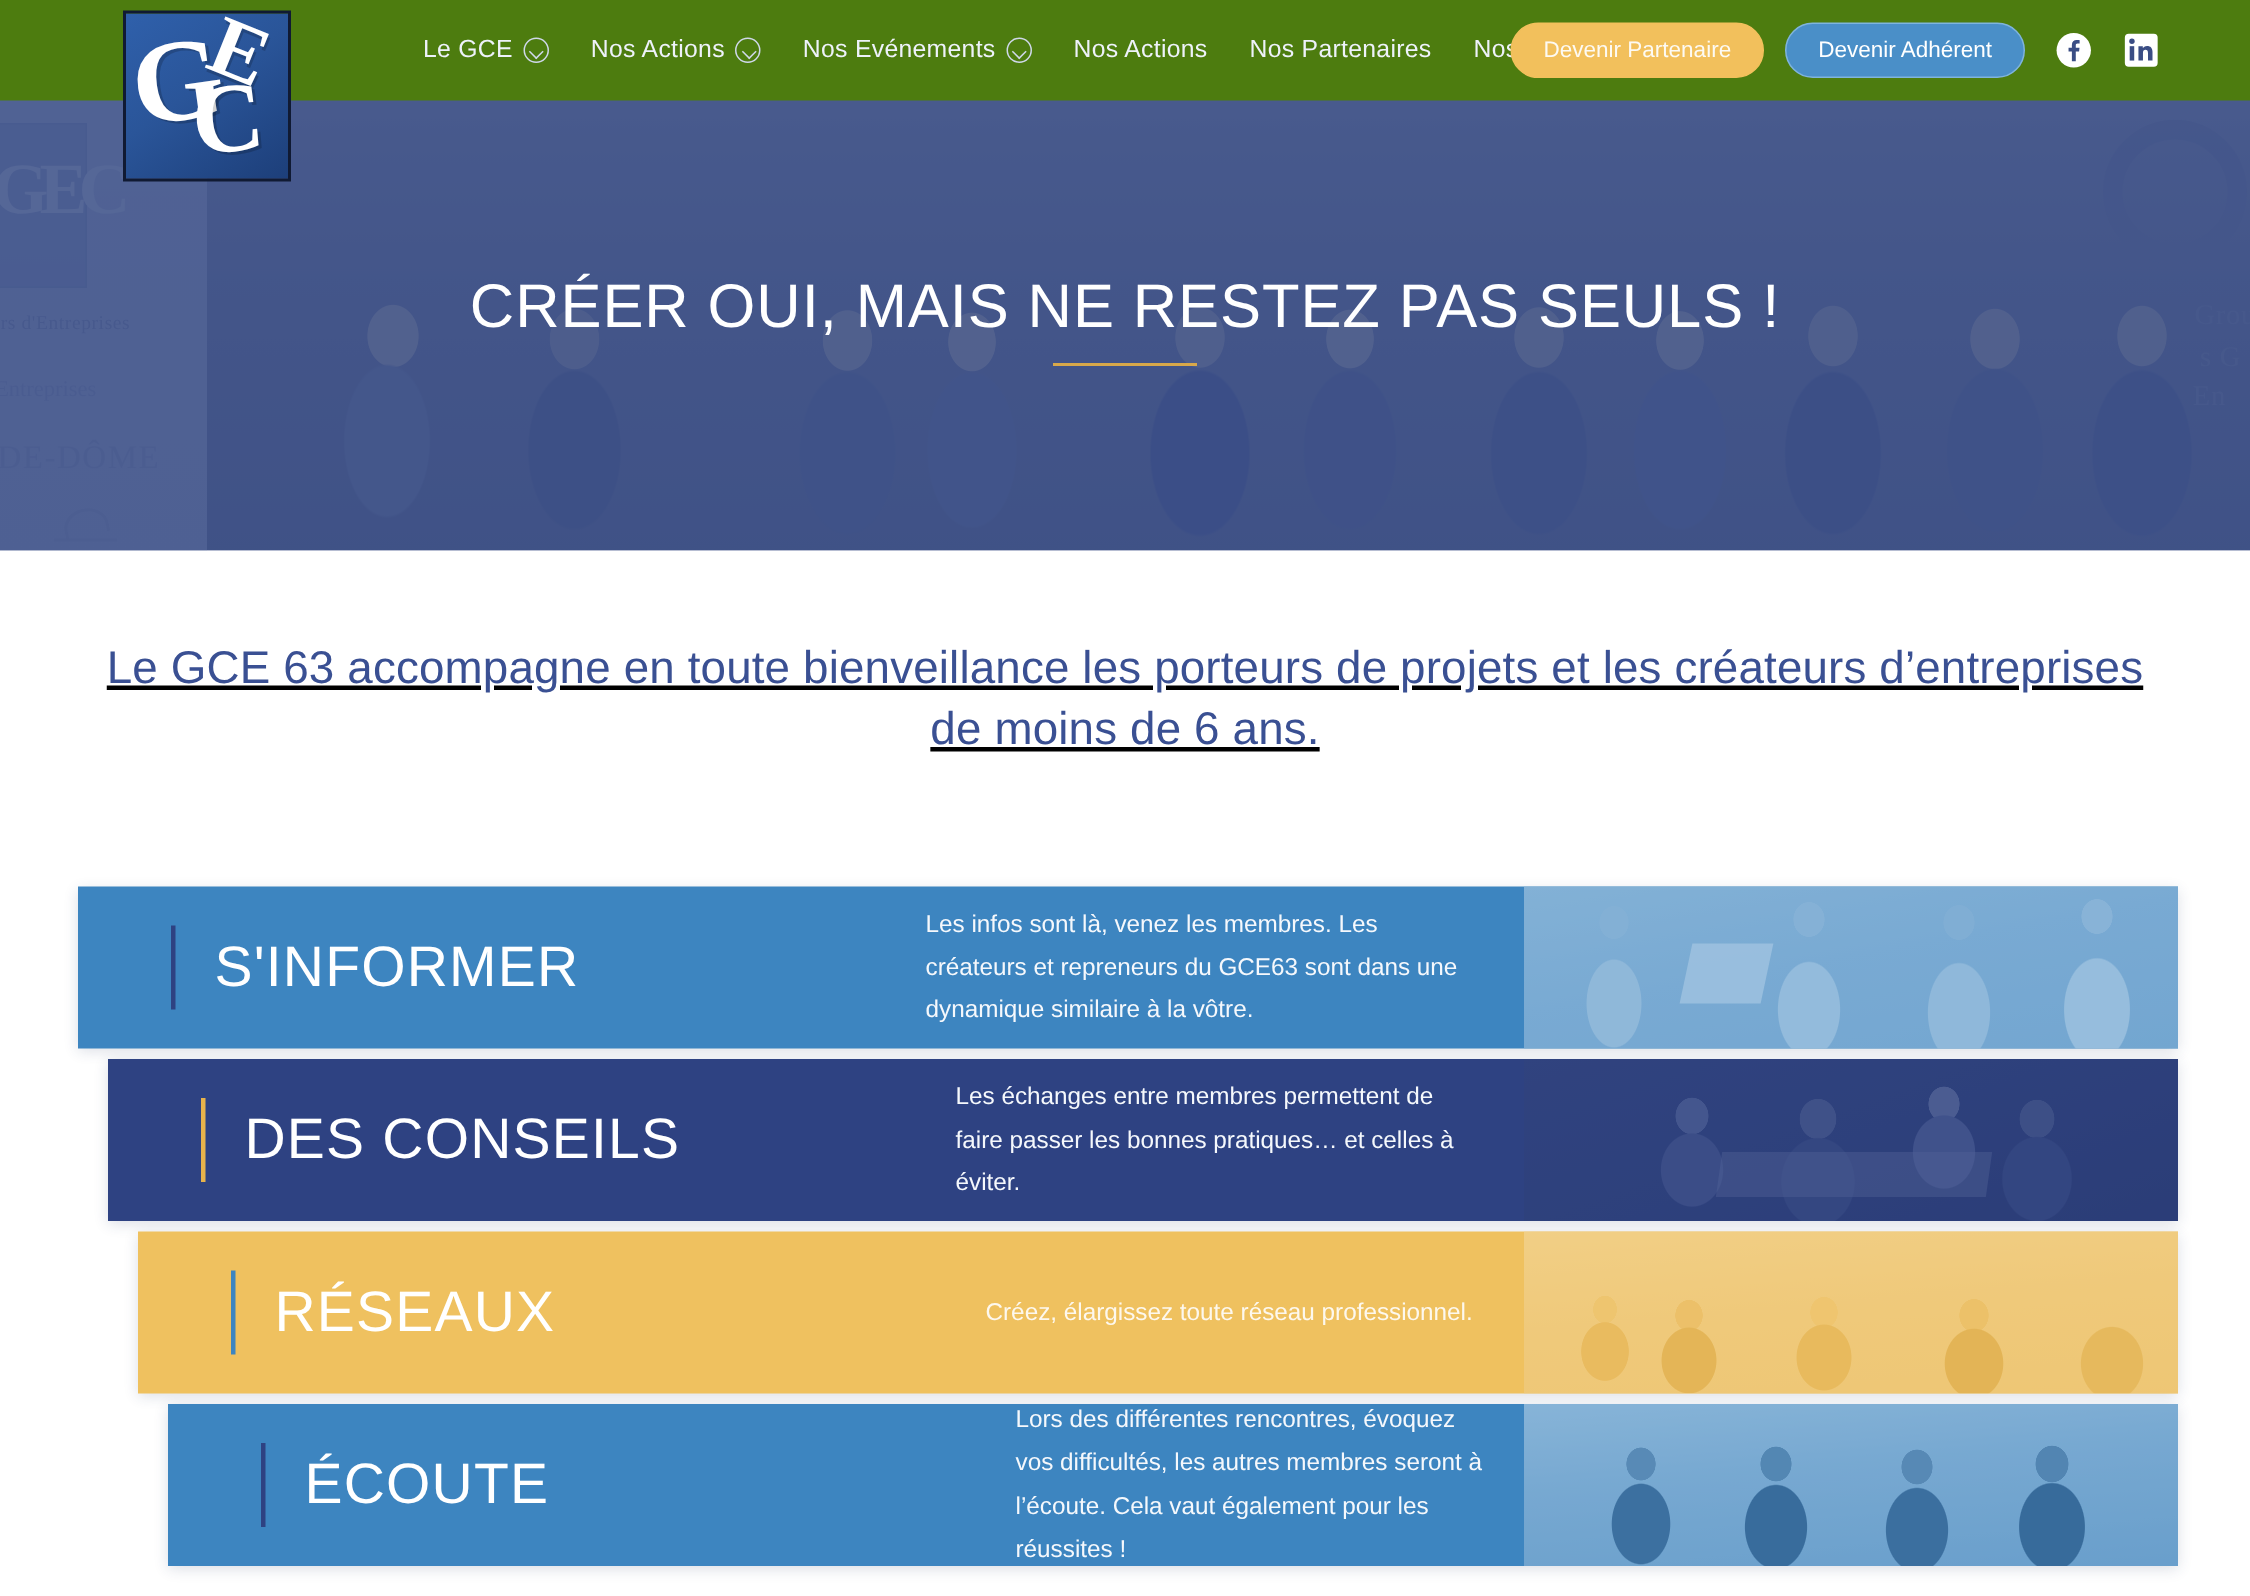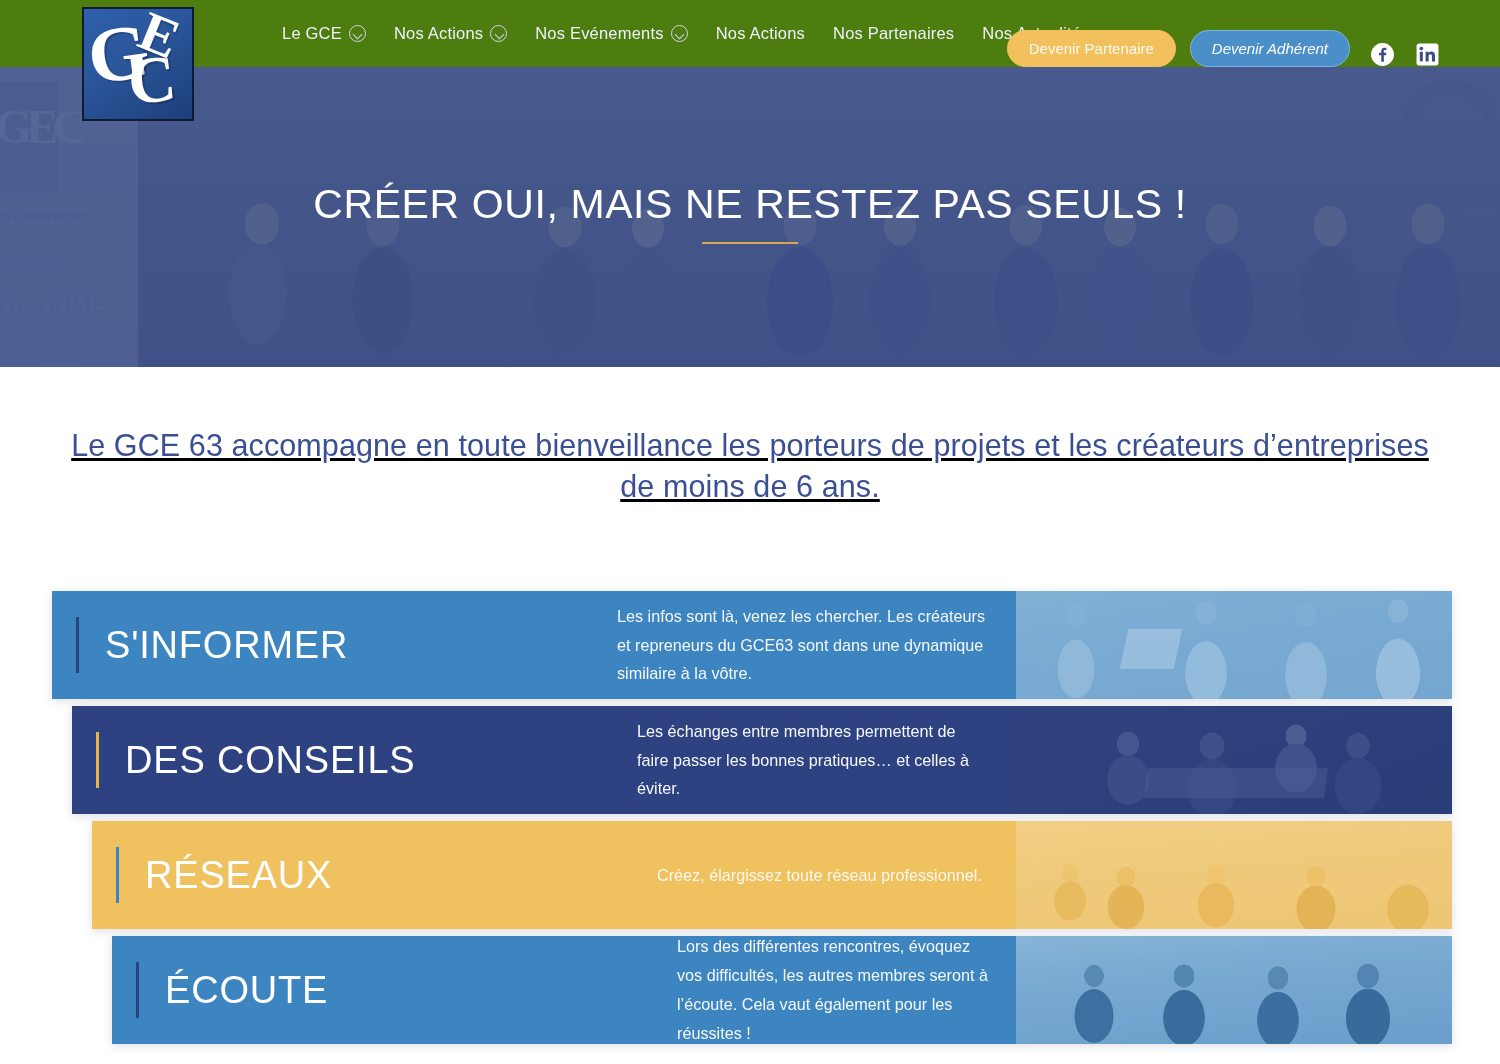--- a/index.html
+++ b/index.html
@@ -108,41 +108,40 @@
     border-bottom: 1.3px solid #cfd8ea;
     transform: rotate(45deg);
   }
 
   .header-actions {
     position: absolute;
     right: 60px;
     top: 0;
     height: 67px;
     display: flex;
-    align-items: flex-end;
+    align-items: center;
     gap: 14px;
   }
   .btn {
     border-radius: 22px;
     font-size: 15px;
     padding: 9px 21px;
     cursor: pointer;
     white-space: nowrap;
     border: 1.5px solid transparent;
   }
   .btn-partner {
     background: #f2c05c;
     color: #fdfaf3;
     border-color: #f2c05c;
   }
   .btn-member {
     background: #4a8fc8;
     color: #ffffff;
     border-color: #7fb4dd;
-    font-style: italic;
   }
   .social {
     width: 25px; height: 25px;
     display: flex; align-items: center; justify-content: center;
     cursor: pointer;
     margin-left: 6px;
   }
   .social svg { display: block; }
 
   
@@ -327,21 +326,21 @@
   .card-0 { margin-left: 52px;  margin-right: 48px; background: #3d85c0; }
   .card-1 { margin-left: 72px;  margin-right: 48px; background: #2e4282; }
   .card-2 { margin-left: 92px;  margin-right: 48px; background: #efc15f; }
   .card-3 { margin-left: 112px; margin-right: 48px; background: #3d85c0; }
 
   .card-title-wrap {
     display: flex;
     align-items: center;
     width: 565px;
     flex: 0 0 565px;
-    padding-left: 24px;
+    padding-left: 62px;
   }
   .card-accent {
     width: 3px;
     height: 56px;
     margin-right: 26px;
     flex: 0 0 3px;
   }
   .accent-navy  { background: #2e4282; }
   .accent-gold  { background: #e8b34b; }
   .accent-blue  { background: #3d85c0; }
@@ -544,21 +543,21 @@
   </section>
 
   <section class="cards">
 
     <article class="card card-0">
       <div class="card-title-wrap">
         <div class="card-accent accent-navy"></div>
         <h3 class="card-title">S'INFORMER</h3>
       </div>
       <div class="card-desc">
-        <p>Les infos sont là, venez les chercher. Les créateurs et repreneurs du GCE63 sont dans une dynamique similaire à la vôtre.</p>
+        <p>Les infos sont là, venez les membres. Les créateurs et repreneurs du GCE63 sont dans une dynamique similaire à la vôtre.</p>
       </div>
       <div class="card-photo">
         <div class="ph-base ph-0"></div>
         <div class="ph-tint tint-0"></div>
       </div>
     </article>
 
     <article class="card card-1">
       <div class="card-title-wrap">
         <div class="card-accent accent-gold"></div>

